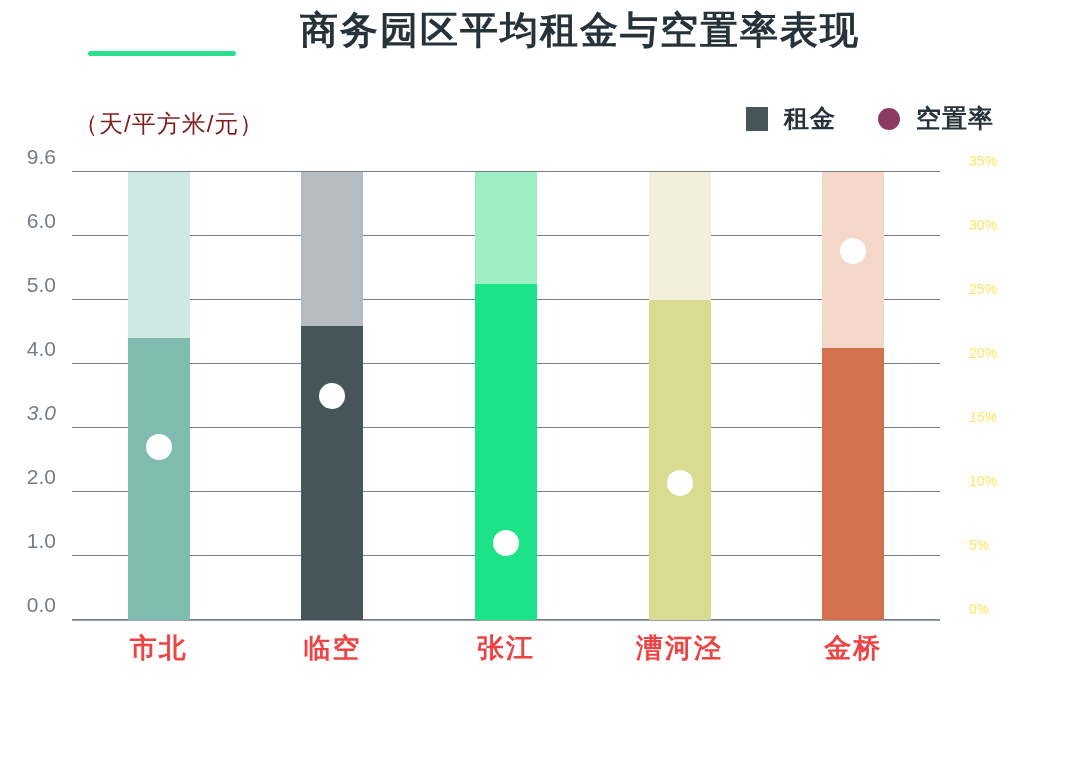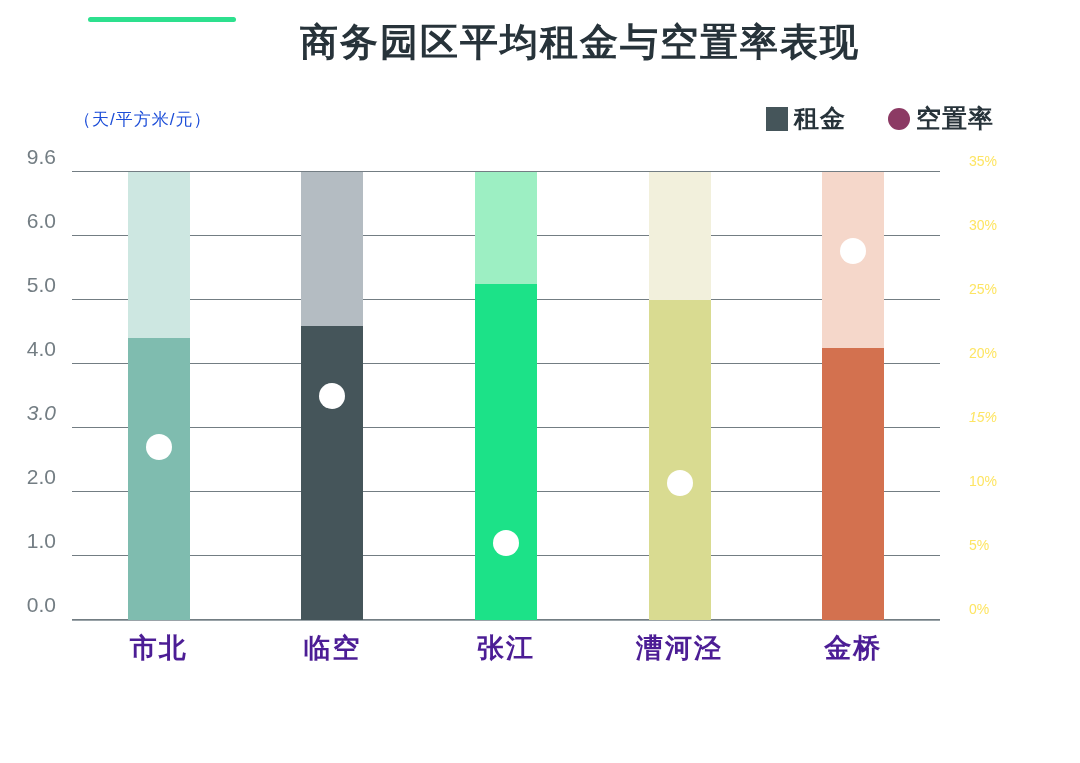--- a/index.html
+++ b/index.html
@@ -12,21 +12,21 @@
     height: 763px;
     font-family: "Liberation Sans", "DejaVu Sans", sans-serif;
     color: #2f3b42;
     overflow: hidden;
     position: relative;
   }
 
   
   .header {
     display: flex;
-    align-items: flex-start;
+    align-items: flex-end;
     padding: 17px 0 0 88px;
     height: 56px;
     box-sizing: border-box;
   }
   .accent-rule {
     width: 148px;
     height: 5px;
     border-radius: 3px;
     background: #2de08e;
     margin-right: 64px;
@@ -43,37 +43,37 @@
   
   .subrow {
     position: relative;
     height: 52px;
     margin-top: 44px;
   }
   .unit-label {
     position: absolute;
     left: 74px;
     top: 8px;
-    font-size: 17px;
-    color: #1d4ed8;
+    font-size: 24px;
+    color: #7f1d1d;
     letter-spacing: 1px;
     white-space: nowrap;
   }
   .legend {
     position: absolute;
     right: 86px;
     top: 2px;
     display: flex;
     align-items: center;
     gap: 42px;
   }
   .legend-item {
     display: flex;
     align-items: center;
-    gap: 6px;
+    gap: 16px;
   }
   .legend-swatch-square {
     width: 22px;
     height: 24px;
     background: #45555a;
     flex: none;
   }
   .legend-swatch-dot {
     width: 22px;
     height: 22px;
@@ -189,21 +189,21 @@
     left: 72px;
     top: 472px;
     width: 868px;
     display: flex;
   }
   .x-label {
     flex: 1 1 0;
     text-align: center;
     font-size: 27px;
     font-weight: 700;
-    color: #4c1d95;
+    color: #ef4444;
     letter-spacing: 2px;
   }
 </style>
 </head>
 <body>
 
 <div class="header">
   <div class="accent-rule"></div>
   <div class="chart-title">商务园区平均租金与空置率表现</div>
 </div>

